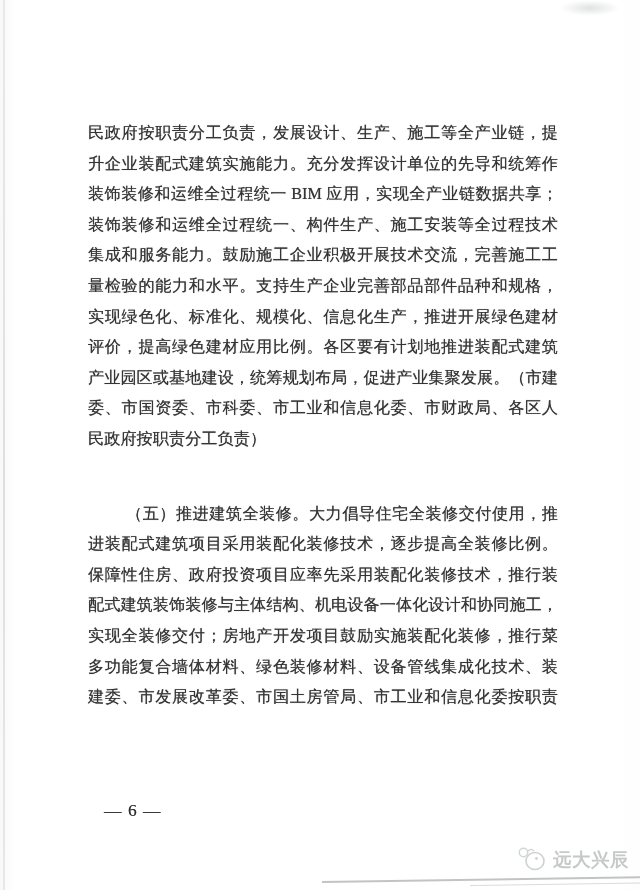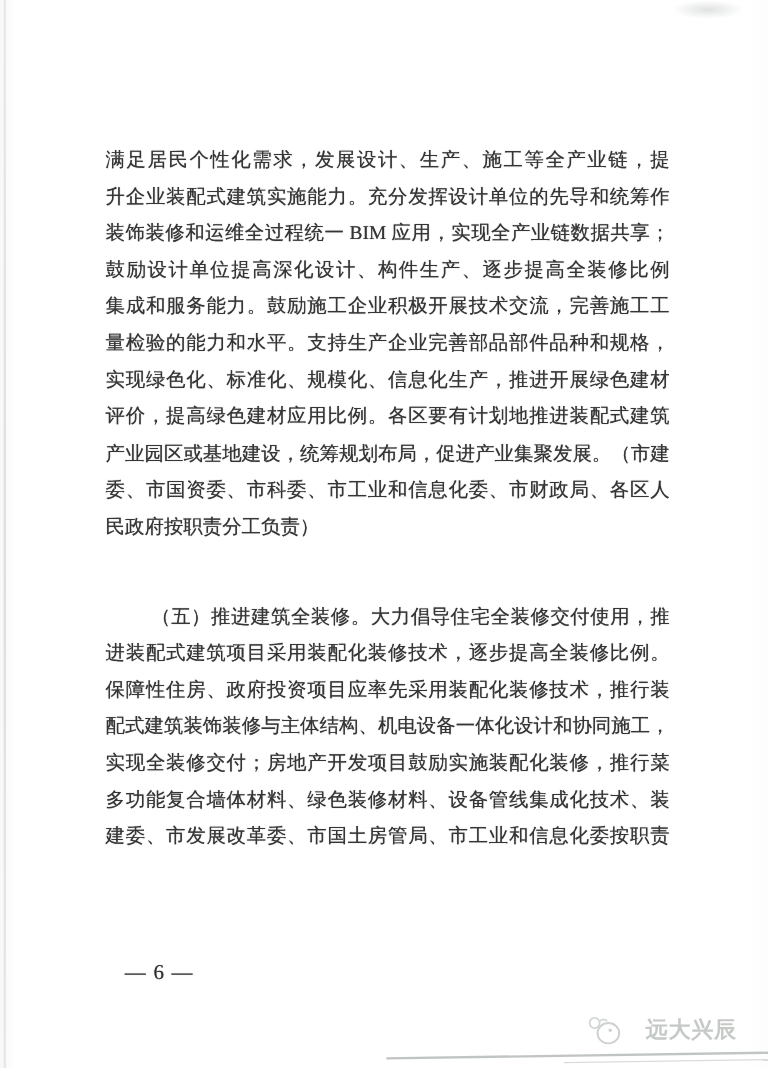--- a/index.html
+++ b/index.html
@@ -71,24 +71,25 @@
     left: 104px;
     top: 800px;
     font-size: 17.5px;
     color: #2e2e2e;
     letter-spacing: 1px;
     text-shadow: 0 0 0.6px rgba(40,40,40,0.7);
   }
   
   .watermark {
     position: absolute;
-    left: 488px;
+    left: 516px;
     top: 845px;
     display: flex;
-    gap: 18px;
+    align-items: center;
+    gap: 5px;
     color: #c6cac7;
   }
   .watermark .brand {
     font-size: 18.5px;
     font-weight: bold;
     letter-spacing: 0.5px;
     white-space: nowrap;
   }
   .watermark svg {
     display: block;
@@ -119,24 +120,24 @@
 </style>
 </head>
 <body>
 
 <div class="page">
 
   <div class="scan-edge-left"></div>
   <div class="smudge"></div>
 
   <main class="body-text">
-    <p class="line">满足居民个性化需求，发展设计、生产、施工等全产业链，提</p>
+    <p class="line">民政府按职责分工负责，发展设计、生产、施工等全产业链，提</p>
     <p class="line">升企业装配式建筑实施能力。充分发挥设计单位的先导和统筹作</p>
     <p class="line">装饰装修和运维全过程统一 BIM 应用，实现全产业链数据共享；</p>
-    <p class="line">鼓励设计单位提高深化设计、构件生产、逐步提高全装修比例</p>
+    <p class="line">装饰装修和运维全过程统一、构件生产、施工安装等全过程技术</p>
     <p class="line">集成和服务能力。鼓励施工企业积极开展技术交流，完善施工工</p>
     <p class="line">量检验的能力和水平。支持生产企业完善部品部件品种和规格，</p>
     <p class="line">实现绿色化、标准化、规模化、信息化生产，推进开展绿色建材</p>
     <p class="line">评价，提高绿色建材应用比例。各区要有计划地推进装配式建筑</p>
     <p class="line">产业园区或基地建设，统筹规划布局，促进产业集聚发展。（市建</p>
     <p class="line">委、市国资委、市科委、市工业和信息化委、市财政局、各区人</p>
     <p class="line short">民政府按职责分工负责）</p>
     <p class="line indent">（五）推进建筑全装修。大力倡导住宅全装修交付使用，推</p>
     <p class="line">进装配式建筑项目采用装配化装修技术，逐步提高全装修比例。</p>
     <p class="line">保障性住房、政府投资项目应率先采用装配化装修技术，推行装</p>

